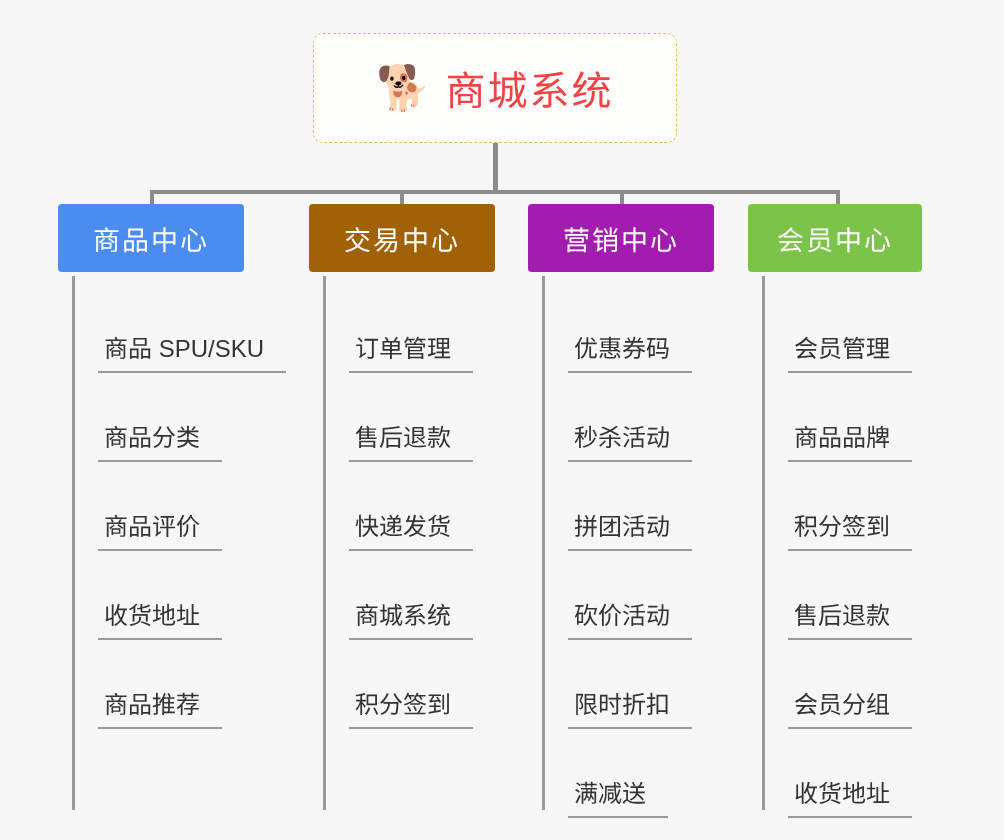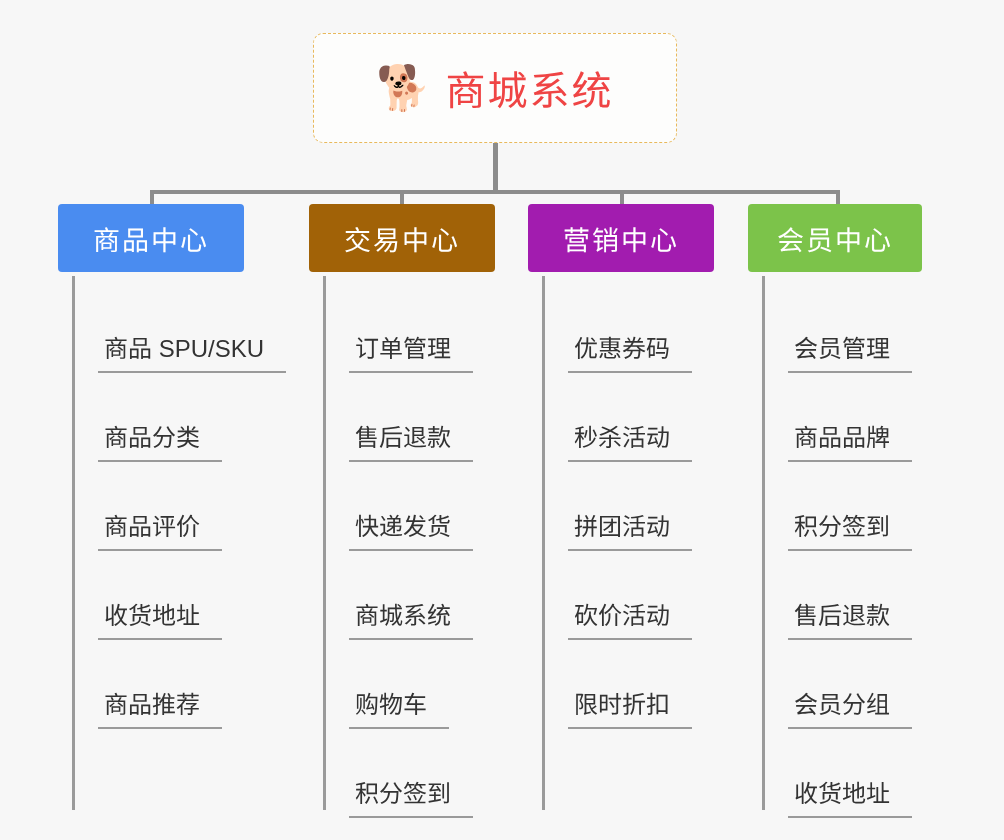--- a/index.html
+++ b/index.html
@@ -163,23 +163,20 @@
       <div class="leaf-item">
         <span class="leaf-label">售后退款</span>
       </div>
       <div class="leaf-item">
         <span class="leaf-label">快递发货</span>
       </div>
       <div class="leaf-item">
         <span class="leaf-label">商城系统</span>
       </div>
       <div class="leaf-item">
-        <span class="leaf-label">购物车</span>
-      </div>
-      <div class="leaf-item">
         <span class="leaf-label">积分签到</span>
       </div>
     </div>
   </div>
 
   <div class="branch" style="left:528px; width:186px;">
     <div class="branch-header" style="width: 186px; background-color: #a21caf;">
       <span>营销中心</span>
     </div>
     <div class="leaf-list" style="margin-left:14px;">
@@ -192,20 +189,23 @@
       </div>
       <div class="leaf-item">
         <span class="leaf-label">拼团活动</span>
       </div>
       <div class="leaf-item">
         <span class="leaf-label">砍价活动</span>
       </div>
       <div class="leaf-item">
         <span class="leaf-label">限时折扣</span>
       </div>
+      <div class="leaf-item">
+        <span class="leaf-label">满减送</span>
+      </div>
     </div>
   </div>
 
   <div class="branch" style="left:748px; width:183px;">
     <div class="branch-header" style="width: 174px; background-color: rgb(124, 195, 74);">
       <span>会员中心</span>
     </div>
     <div class="leaf-list" style="margin-left:14px;">
       <div class="leaf-spine" style="height:534px;"></div>
       <div class="leaf-item">

